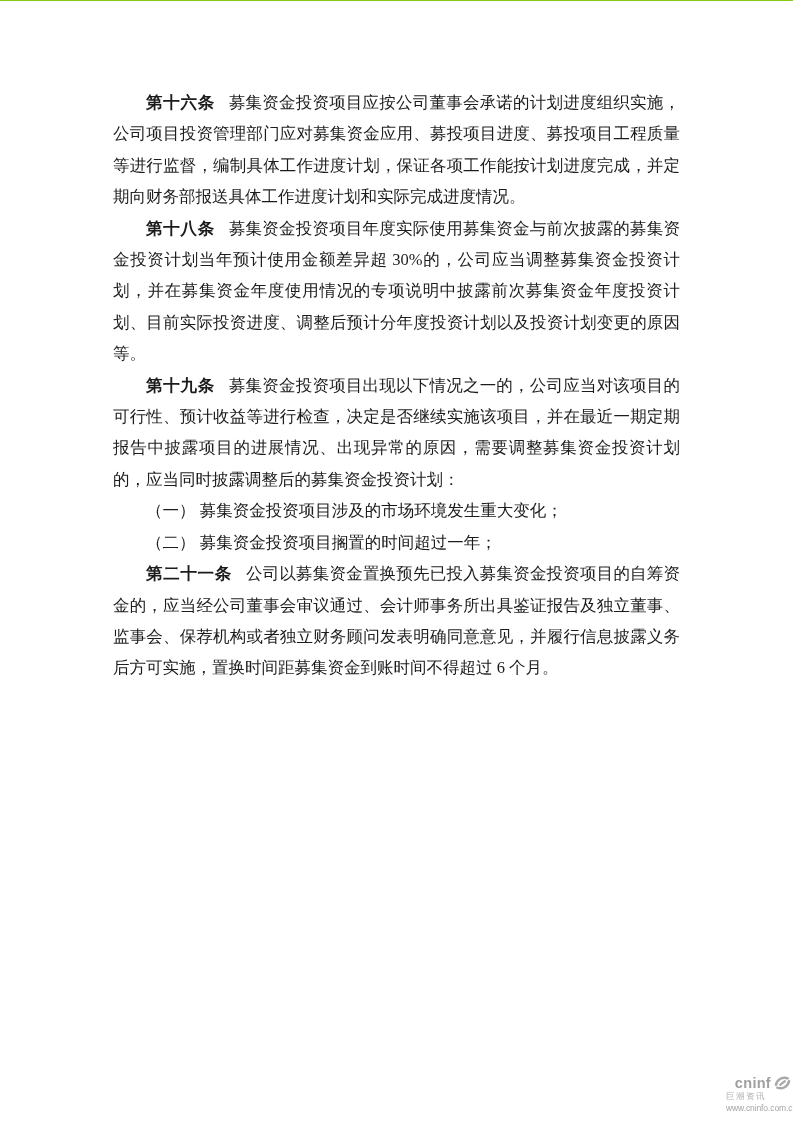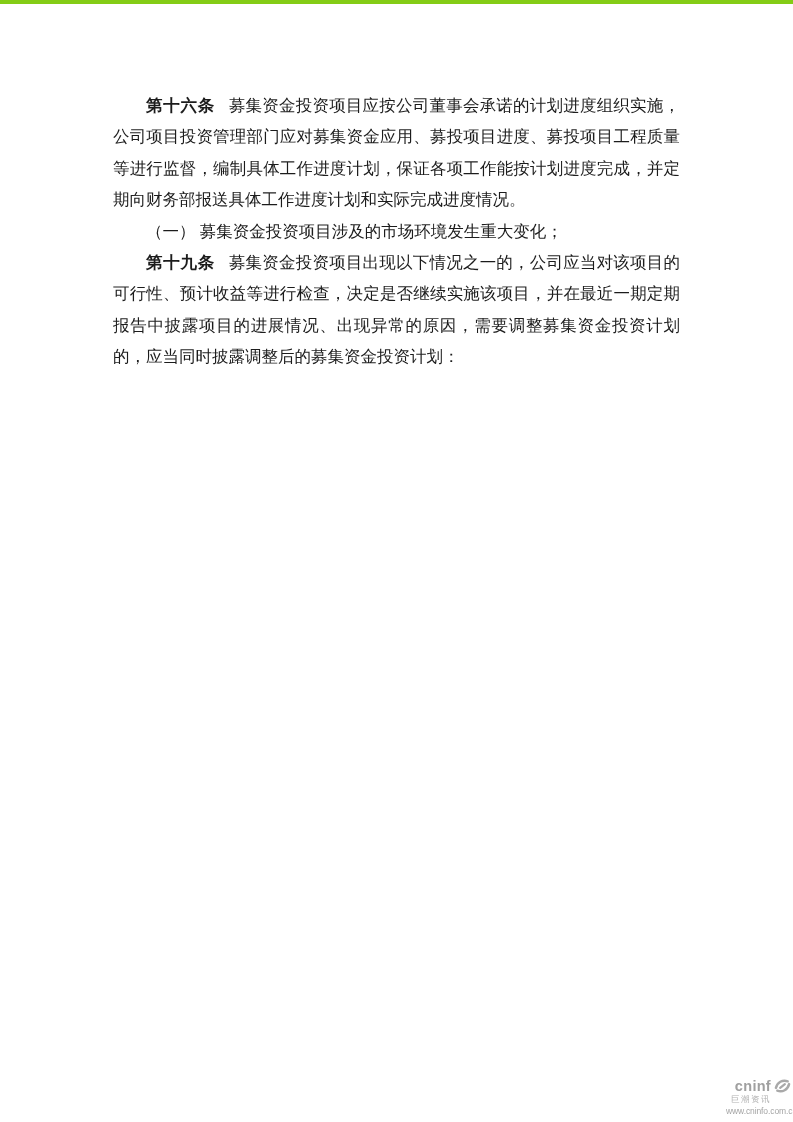--- a/index.html
+++ b/index.html
@@ -11,21 +11,21 @@
     width: 793px;
     height: 1122px;
     position: relative;
     overflow: hidden;
     font-family: "Liberation Serif", "DejaVu Serif", serif;
   }
   .page {
     position: absolute;
     inset: 0;
     background: #ffffff;
-    border-top: 4px solid #84cc16;
+    border-top: 1px solid #84cc16;
   }
   .text-block {
     position: absolute;
     left: 113px;
     top: 86px;
     width: 567px;
     color: #1c1c1c;
     font-size: 16.5px;
     line-height: 31.4px;
     text-align: justify;
@@ -63,21 +63,21 @@
     letter-spacing: 0.3px;
     color: #a0a0a0;
   }
   .swirl {
     display: block;
     margin-left: 1px;
   }
   .cn-name {
     font-size: 8.5px;
     letter-spacing: 1.5px;
-    text-align: center;
+    text-align: left;
     padding-right: 16px;
     margin-top: 1px;
     color: #b0b0b0;
   }
   .url {
     font-size: 8.5px;
     letter-spacing: -0.1px;
     white-space: nowrap;
     text-align: right;
     margin-top: 3px;
@@ -87,29 +87,32 @@
 </head>
 <body>
 
 <div class="page">
 
   <div class="text-block">
 
     <p class="para"><span class="num">第十六条</span><span>募集资金投资项目应按公司董事会承诺的计划进度组织实施，公司项目投资管理部门应对募集资金应用、募投项目进度、募投项目工程质量等进行监督，编制具体工作进度计划，保证各项工作能按计划进度完成，并定期向财务部报送具体工作进度计划和实际完成进度情况。</span></p>
 
 
+    <p class="para"><span class="num">第十八条</span><span>募集资金投资项目年度实际使用募集资金与前次披露的募集资金投资计划当年预计使用金额差异超 30%的，公司应当调整募集资金投资计划，并在募集资金年度使用情况的专项说明中披露前次募集资金年度投资计划、目前实际投资进度、调整后预计分年度投资计划以及投资计划变更的原因等。</span></p>
+
+    <p class="para"><span class="num">第十九条</span><span>募集资金投资项目出现以下情况之一的，公司应当对该项目的可行性、预计收益等进行检查，决定是否继续实施该项目，并在最近一期定期报告中披露项目的进展情况、出现异常的原因，需要调整募集资金投资计划的，应当同时披露调整后的募集资金投资计划：</span></p>
 
     <p class="para"><span>（一） 募集资金投资项目涉及的市场环境发生重大变化；</span></p>
 
-    <p class="para"><span class="num">第十九条</span><span>募集资金投资项目出现以下情况之一的，公司应当对该项目的可行性、预计收益等进行检查，决定是否继续实施该项目，并在最近一期定期报告中披露项目的进展情况、出现异常的原因，需要调整募集资金投资计划的，应当同时披露调整后的募集资金投资计划：</span></p>
+    <p class="para"><span>（二） 募集资金投资项目搁置的时间超过一年；</span></p>
 
 
 
 
-
+    <p class="para"><span class="num">第二十一条</span><span>公司以募集资金置换预先已投入募集资金投资项目的自筹资金的，应当经公司董事会审议通过、会计师事务所出具鉴证报告及独立董事、监事会、保荐机构或者独立财务顾问发表明确同意意见，并履行信息披露义务后方可实施，置换时间距募集资金到账时间不得超过 6 个月。</span></p>
 
 
 
   </div>
 
   <div class="footer-logo">
     <div class="brand-row">
       <span class="brand">cninf</span>
       <svg class="swirl" width="19" height="16" viewBox="0 0 20 17">
         <g fill="none" stroke="#a9a9a9" stroke-linecap="round">

